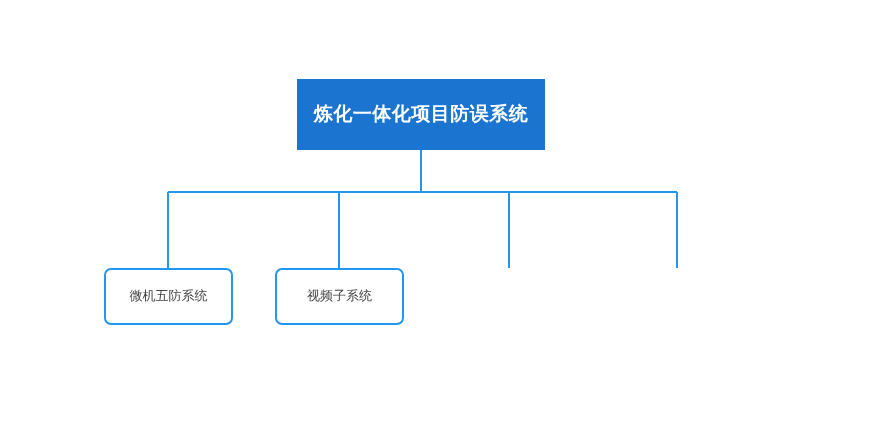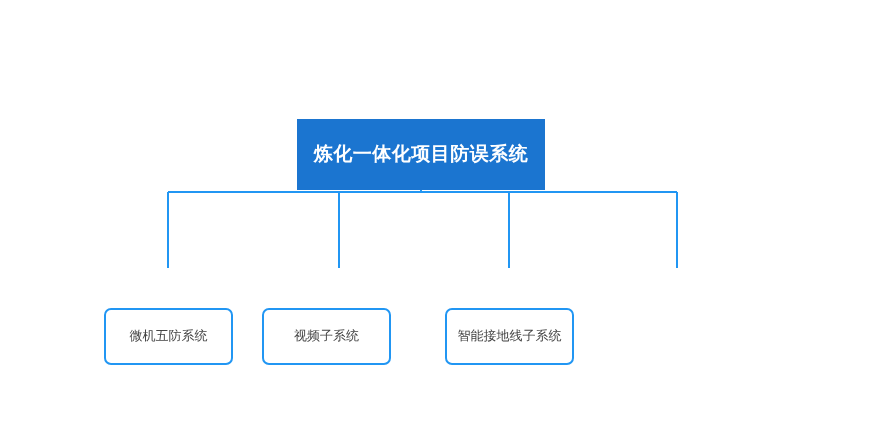--- a/index.html
+++ b/index.html
@@ -30,21 +30,20 @@
     pointer-events: none;
   }
   .node {
     position: absolute;
     box-sizing: border-box;
     display: flex;
     align-items: center;
     justify-content: center;
     text-align: center;
     line-height: 1.3;
-    margin-top: 40px;
   }
   .node-root {
     left: 297px;
     top: 79px;
     width: 248px;
     height: 71px;
     background: #1b75d0;
     color: #ffffff;
     font-size: 19px;
     font-weight: bold;
@@ -55,21 +54,21 @@
     width: 129px;
     height: 57px;
     background: #ffffff;
     border: 2px solid #2196f3;
     border-radius: 7px;
     color: #444444;
     font-size: 13px;
     font-weight: normal;
   }
   .child-0 { left: 104px; }
-  .child-1 { left: 262px; }
+  .child-1 { left: 275px; }
   .child-2 { left: 445px; }
   .child-3 { left: 613px; }
 </style>
 </head>
 <body>
 
 <div id="org-chart">
 
   <svg class="connectors" viewBox="0 0 870 436" width="870" height="436" xmlns="http://www.w3.org/2000/svg">
     <g stroke="#2196f3" stroke-width="2" fill="none" shape-rendering="crispEdges">
@@ -81,16 +80,15 @@
       <line x1="677" y1="192" x2="677" y2="268"></line>
     </g>
   </svg>
 
   <div class="node node-root">炼化一体化项目防误系统</div>
 
   <div class="node node-child child-0">微机五防系统</div>
 
   <div class="node node-child child-1">视频子系统</div>
 
-  <div class="node node-child child-2">智能接地线子系统</div>
 
 
 </div>
 
 </body></html>

